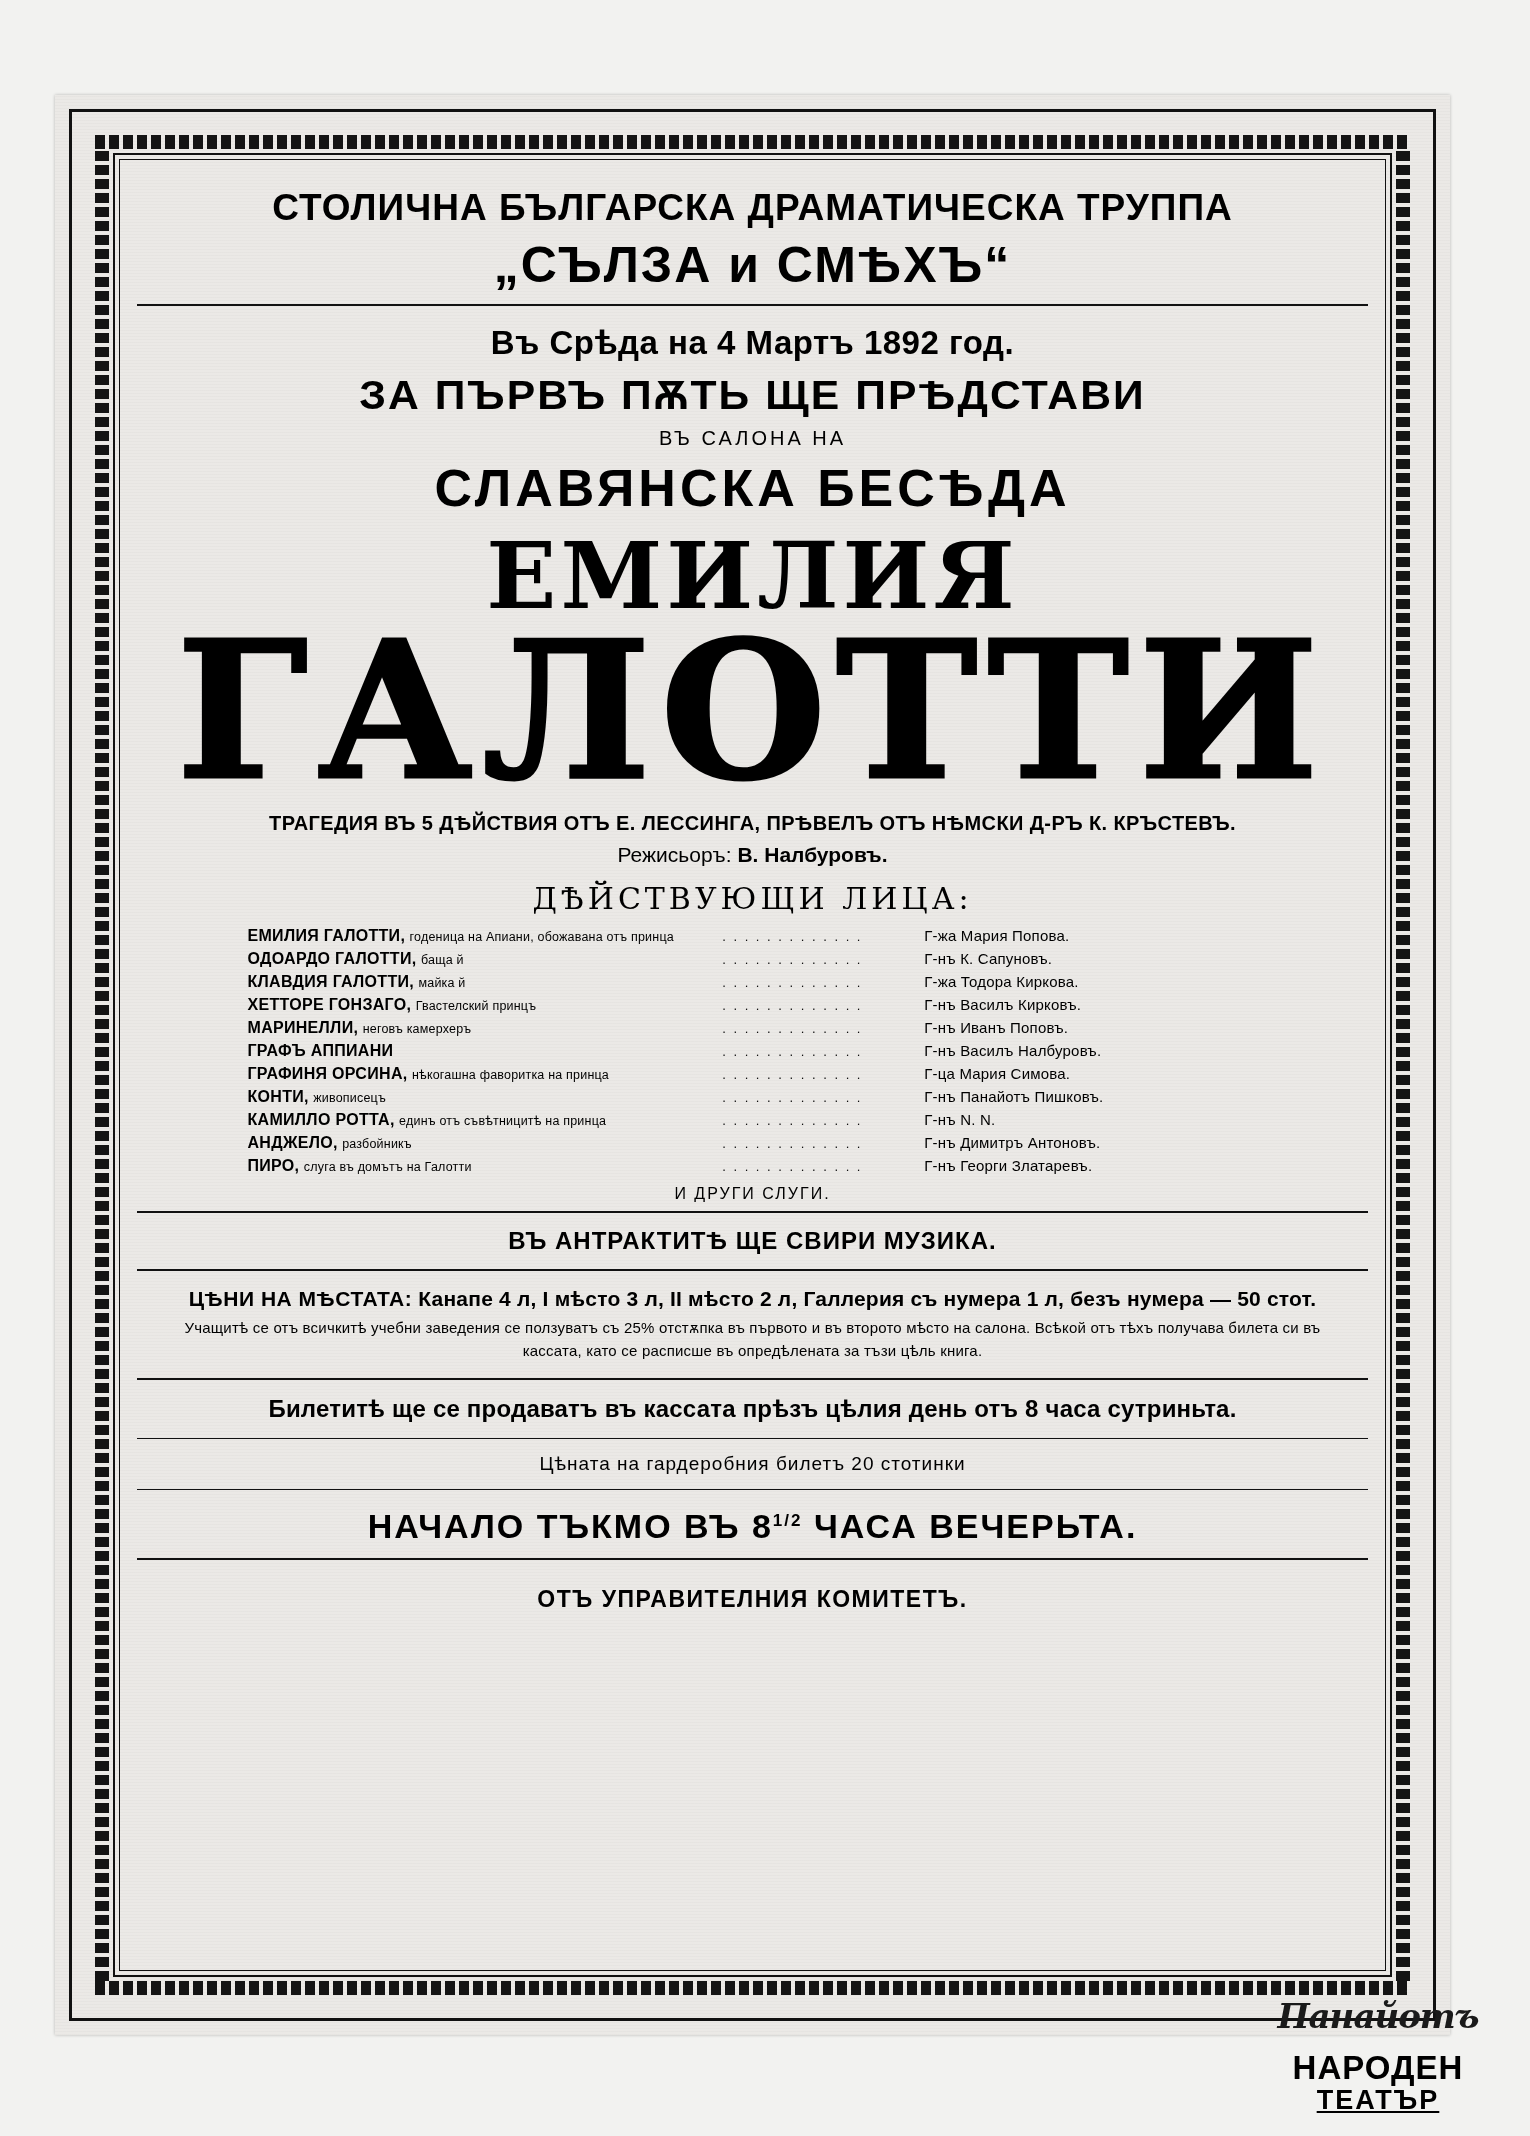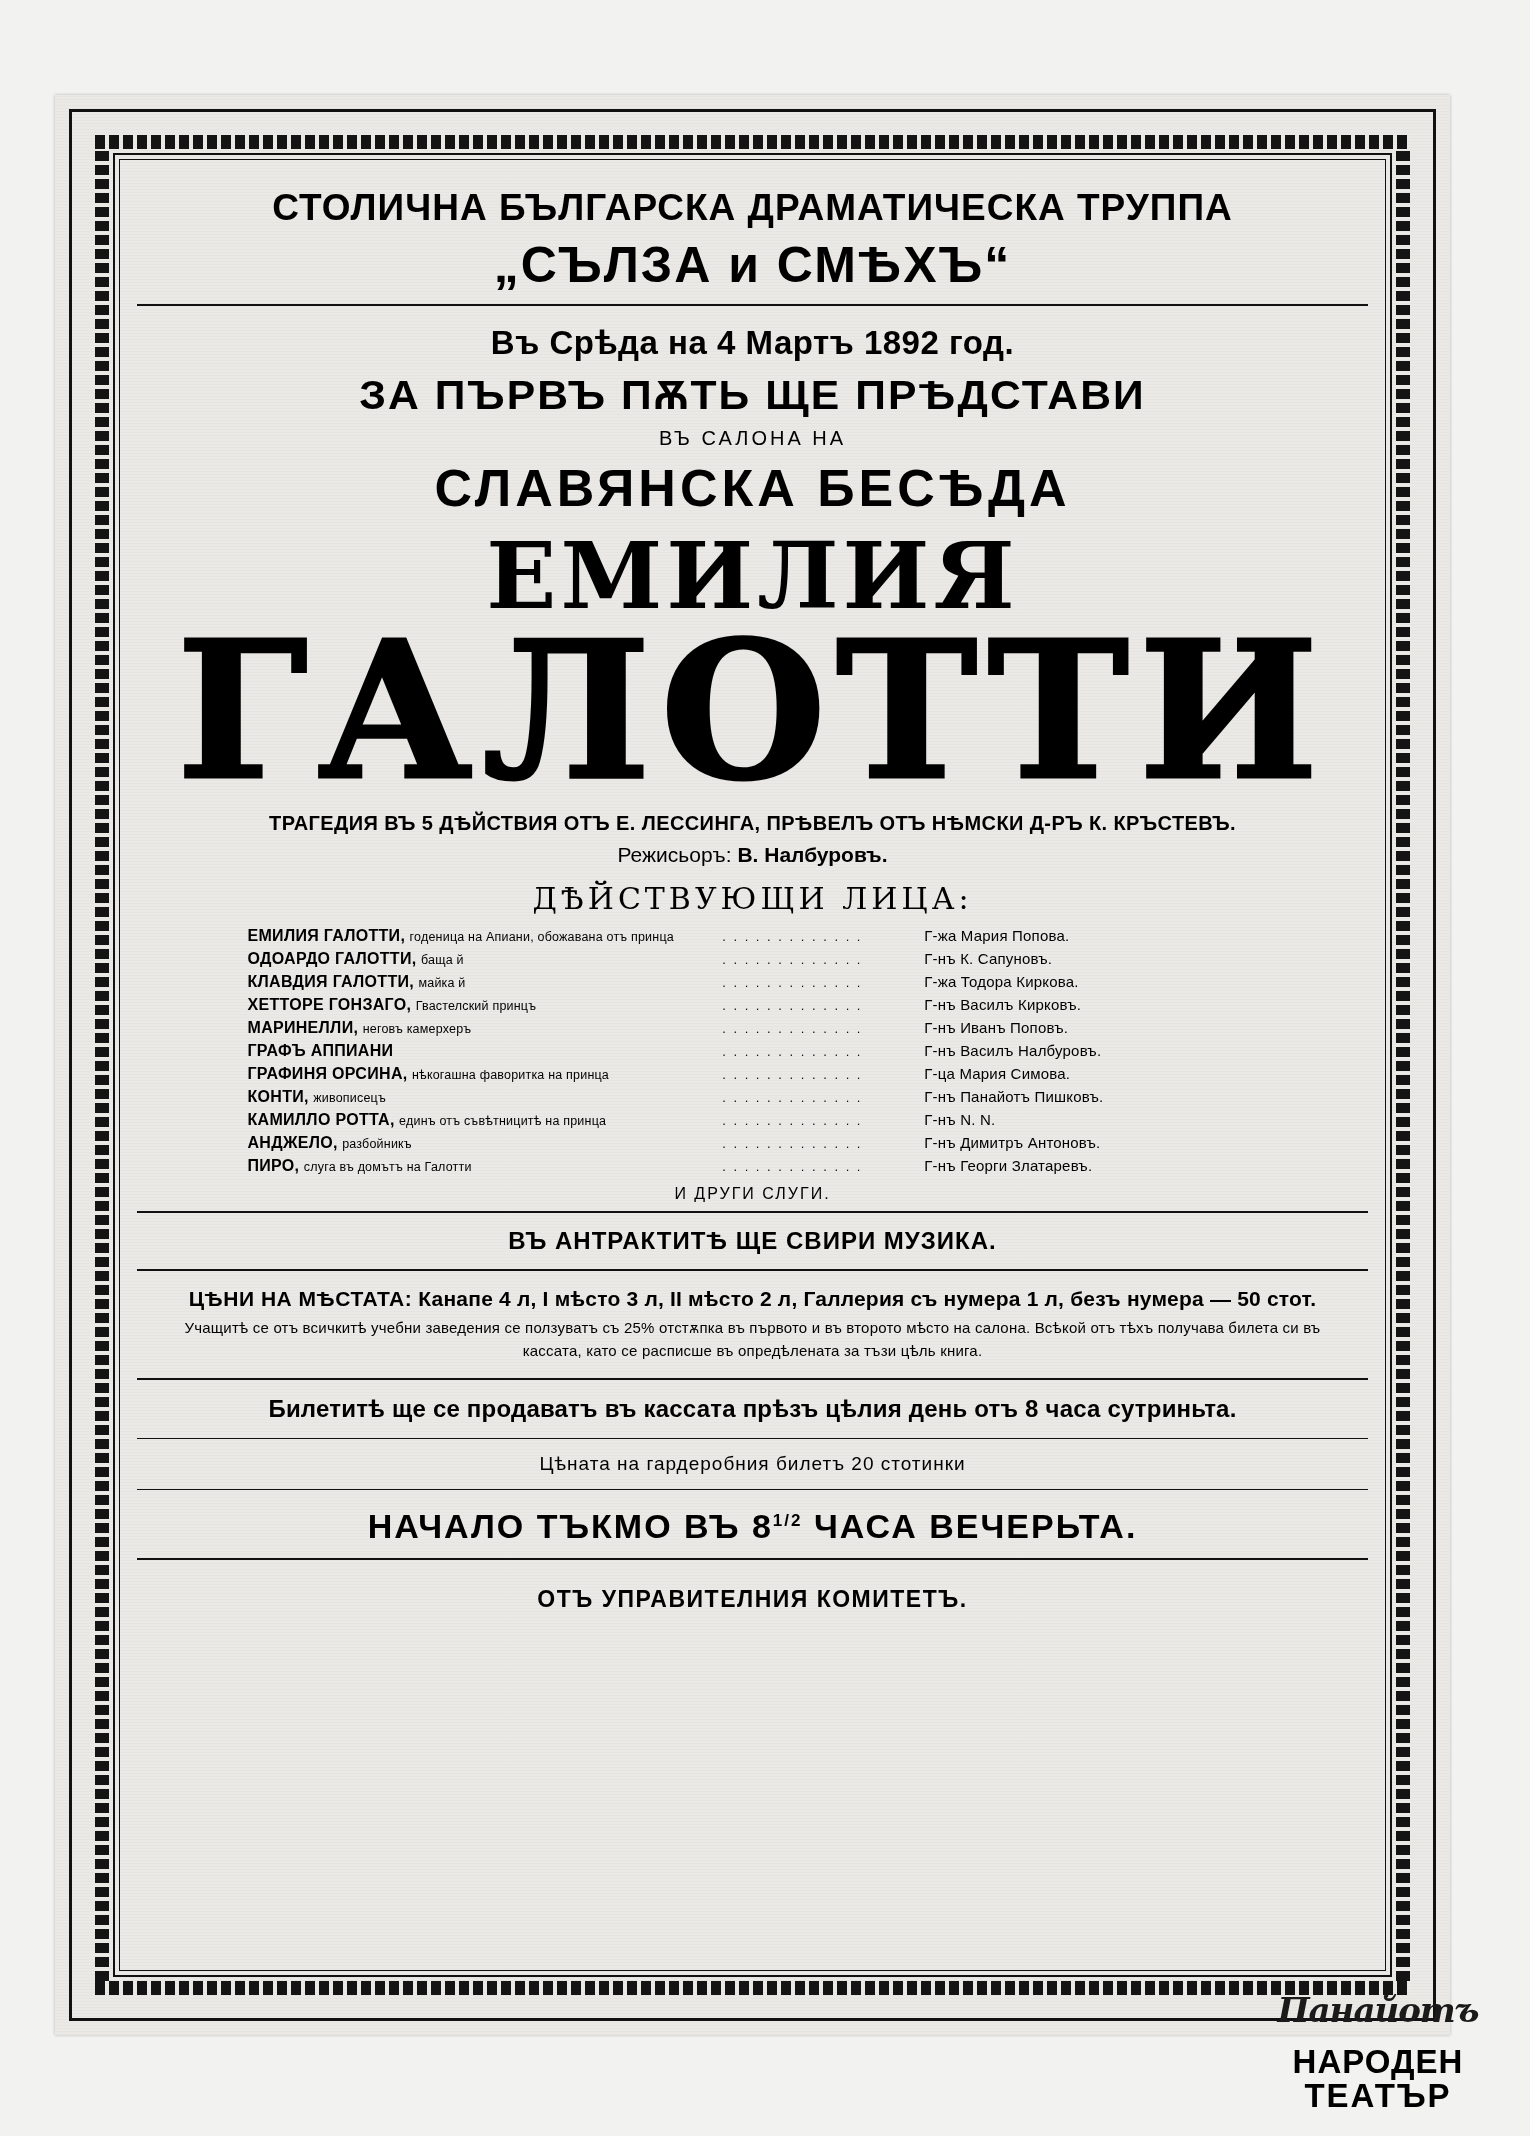--- a/index.html
+++ b/index.html
@@ -252,24 +252,25 @@
     color: #1a1a1a;
   }
   .logo-main {
     font-size: 33px;
     font-weight: 700;
     letter-spacing: 1px;
     line-height: 1.05;
     margin-top: 18px;
   }
   .logo-sub {
-    font-size: 33px;
+    font-size: 27px;
     font-weight: 700;
     letter-spacing: 2px;
     line-height: 1.05;
+    text-decoration: underline;
   }
   .corner-mark {
     position: absolute;
     right: 42px;
     bottom: 40px;
     font-size: 13px;
     color: #222;
   }
 </style>
 </head>

